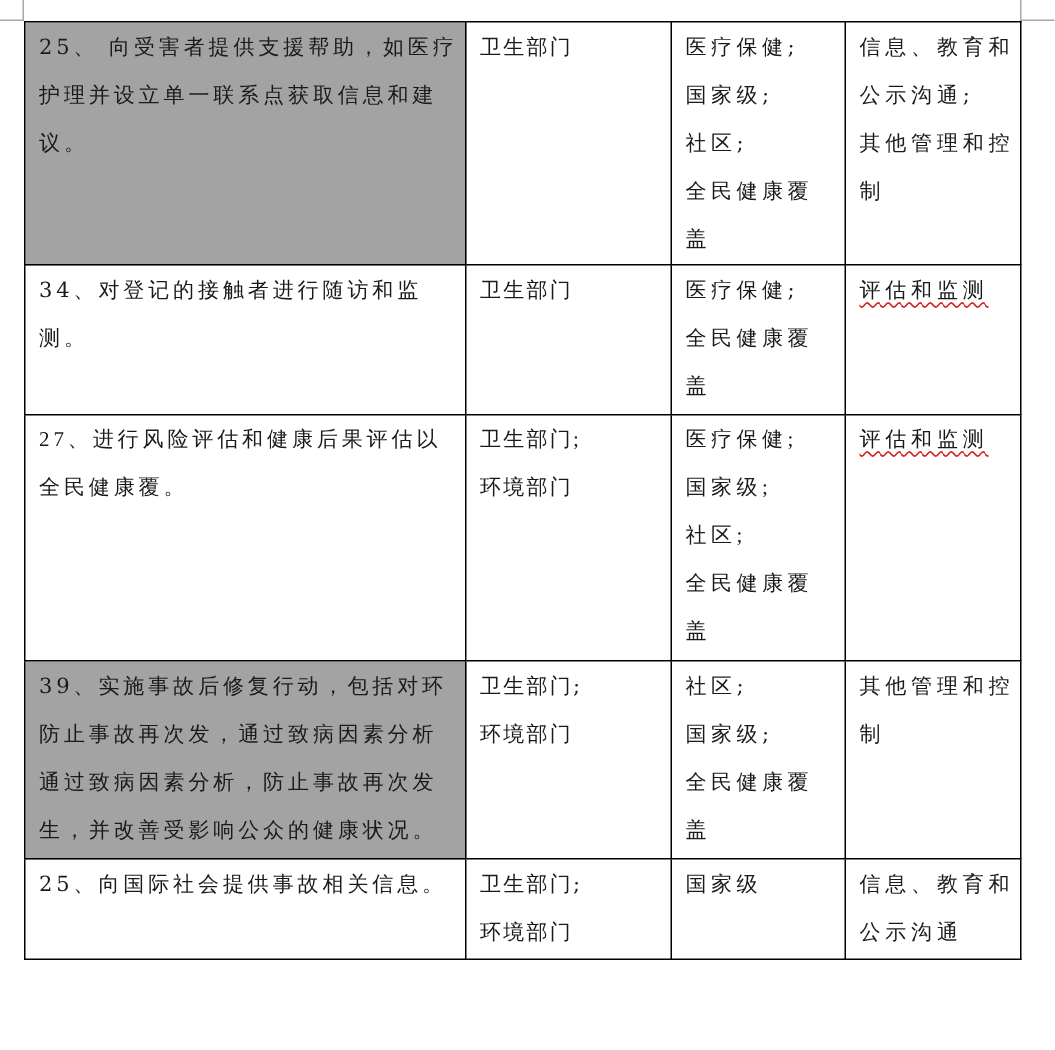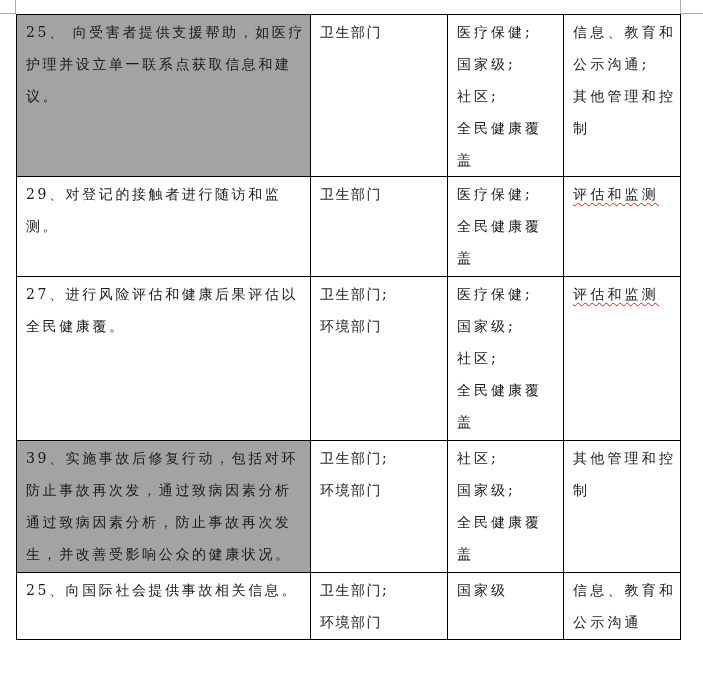--- a/index.html
+++ b/index.html
@@ -67,21 +67,21 @@
   .col3 .cell-inner { padding-left: 9px; letter-spacing: 3px; }
   .col4 .cell-inner { padding-left: 9px; letter-spacing: 3.2px; }
   .line { display: block; white-space: nowrap; }
   .spell {
     text-decoration: underline wavy #d42020;
     text-decoration-thickness: 1px;
     text-underline-offset: 3px;
   }
   .r25 td { height: 160px; }
   .r26 td { height: 99px; }
-  .r27 td { height: 163px; }
+  .r27 td { height: 163px; font-family: Liberation Serif, serif; }
   .r28 td { height: 131px; }
   .r29 td { height: 66px; }
   .shade { background: #a3a3a3; }
 </style>
 </head>
 <body>
 
 <div class="corner-mark corner-tl"></div>
 <div class="corner-mark corner-tr"></div>
 
@@ -122,21 +122,21 @@
         <span class="line">公示沟通;</span>
         <span class="line">其他管理和控</span>
         <span class="line">制</span>
       </div>
         </td>
     </tr>
 
     <tr class="r26">
       <td class="col1">
           <div class="cell-inner">
-        <span class="line">29、对登记的接触者进行随访和监</span>
+        <span class="line">34、对登记的接触者进行随访和监</span>
         <span class="line">测。</span>
       </div>
         </td>
       <td class="col2">
           <div class="cell-inner">
         <span class="line">卫生部门</span>
       </div>
         </td>
       <td class="col3">
           <div class="cell-inner">

